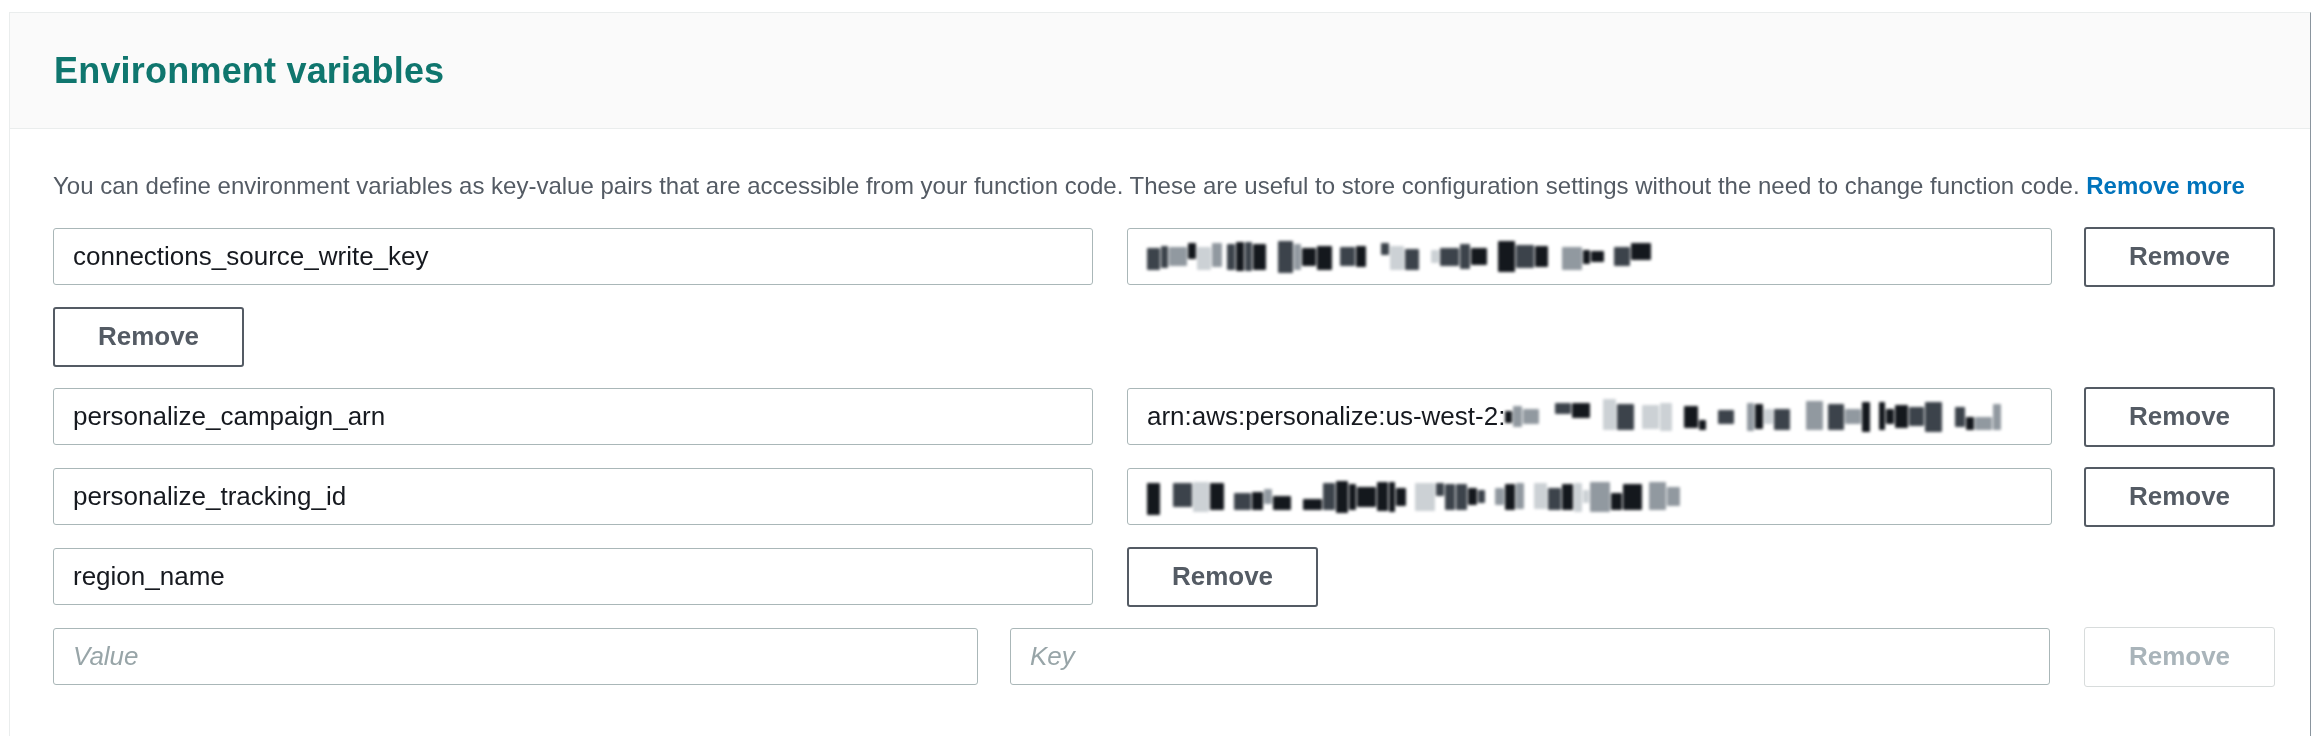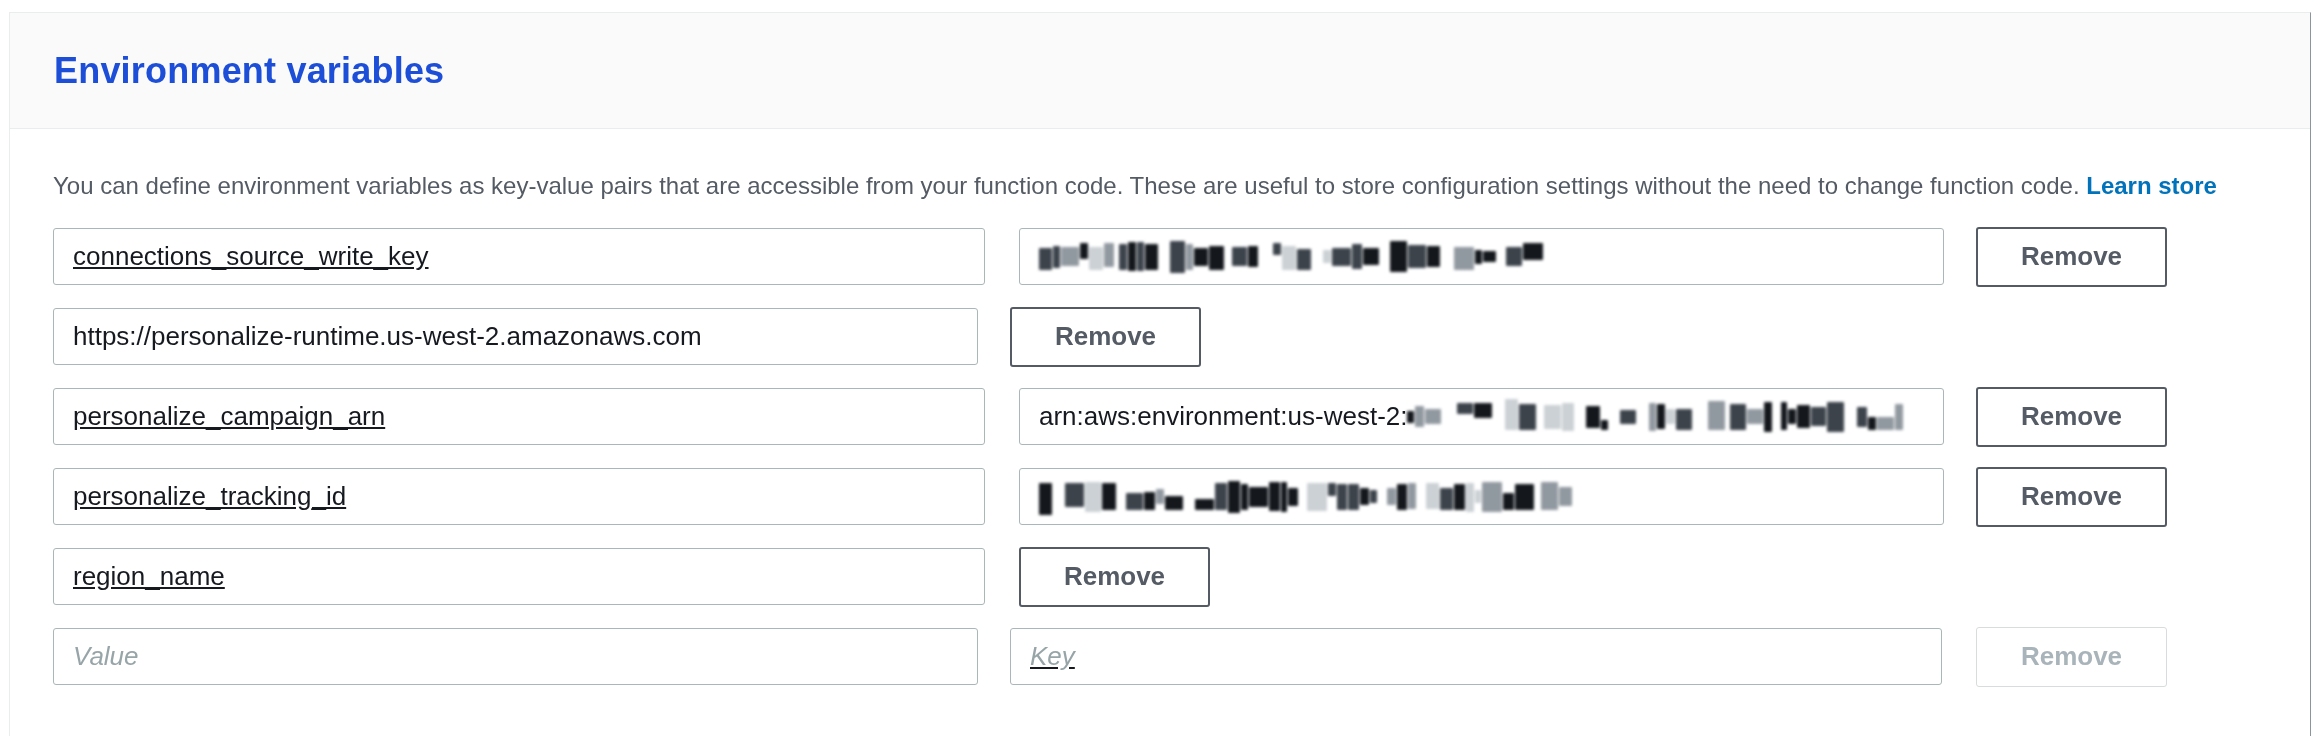--- a/index.html
+++ b/index.html
@@ -22,21 +22,21 @@
     height: 116px;
     background: #fafafa;
     border-bottom: 1px solid #eaeded;
     display: flex;
     align-items: center;
     padding-left: 44px;
   }
   .panel-title {
     font-size: 36px;
     font-weight: 700;
-    color: #1d4ed8;
+    color: #0f766e;
     letter-spacing: 0.2px;
   }
   .panel-body { padding: 0 0 0 43px; }
   .description {
     margin: 42px 0 27px 0;
     font-size: 24px;
     line-height: 30px;
     color: #545b64;
     white-space: nowrap;
   }
@@ -57,21 +57,21 @@
     height: 57px;
     border: 1px solid #aab7b8;
     border-radius: 3px;
     background: #ffffff;
     font-family: "Liberation Sans", sans-serif;
     font-size: 26px;
     color: #16191f;
     padding: 0 19px;
     outline: none;
   }
-  .key-field   { width: 932px; margin-right: 34px; text-decoration: underline; }
+  .key-field   { width: 1040px; margin-right: 34px; }
   .value-field { width: 925px; margin-right: 32px; }
   .field::placeholder { color: #98a5a8; font-style: italic; opacity: 1; }
   
   .value-div {
     display: flex;
     align-items: center;
     overflow: hidden;
     white-space: nowrap;
   }
   .clear-part { flex: 0 0 auto; }
@@ -105,21 +105,21 @@
   }
 </style>
 </head>
 <body>
 
 <div class="panel">
   <div class="panel-header">
     <h2 class="panel-title">Environment variables</h2>
   </div>
   <div class="panel-body">
-    <p class="description"><span>You can define environment variables as key-value pairs that are accessible from your function code. These are useful to store configuration settings without the need to change function code.</span> <a class="learn-more">Learn store</a></p>
+    <p class="description"><span>You can define environment variables as key-value pairs that are accessible from your function code. These are useful to store configuration settings without the need to change function code.</span> <a class="learn-more">Remove more</a></p>
     <div class="rows" id="rows">
         <div class="env-row">
           <input type="text" class="field key-field" value="connections_source_write_key" style="">
           <div class="field value-field value-div">
             <span class="redacted">
               <i style="width: 13px; height: 22px; margin-right: 1px; align-self: flex-end; margin-top: 0px; margin-bottom: 14px; background: rgb(60, 67, 75);"></i>
               <i style="width: 7px; height: 22px; margin-right: 1px; align-self: center; margin-top: 0px; margin-bottom: 0px; background: rgb(60, 67, 75);"></i>
               <i style="width: 18px; height: 19px; margin-right: 1px; align-self: center; margin-top: 0px; margin-bottom: 0px; background: rgb(145, 153, 160);"></i>
               <i style="width: 8px; height: 16px; margin-right: 1px; align-self: flex-start; margin-top: 14px; margin-bottom: 0px; background: rgb(20, 24, 29);"></i>
               <i style="width: 14px; height: 23px; margin-right: 1px; align-self: flex-end; margin-top: 0px; margin-bottom: 14px; background: rgb(204, 209, 213);"></i>
@@ -147,27 +147,26 @@
               <i style="width: 20px; height: 23px; margin-right: 1px; align-self: flex-end; margin-top: 0px; margin-bottom: 14px; background: rgb(145, 153, 160);"></i>
               <i style="width: 7px; height: 14px; margin-right: 1px; align-self: center; margin-top: 0px; margin-bottom: 0px; background: rgb(20, 24, 29);"></i>
               <i style="width: 13px; height: 11px; margin-right: 10px; align-self: center; margin-top: 0px; margin-bottom: 0px; background: rgb(20, 24, 29);"></i>
               <i style="width: 16px; height: 19px; margin-right: 1px; align-self: center; margin-top: 0px; margin-bottom: 0px; background: rgb(60, 67, 75);"></i>
               <i style="width: 20px; height: 17px; margin-right: 1px; align-self: flex-start; margin-top: 14px; margin-bottom: 0px; background: rgb(20, 24, 29);"></i>
             </span>
           </div>
           <button class="remove-btn">Remove</button>
         </div>
         <div class="env-row">
-          <input type="text" class="field value-field" value="https://personalize-runtime.us-west-2.amazonaws.com" style="">
           <button class="remove-btn">Remove</button>
         </div>
         <div class="env-row">
           <input type="text" class="field key-field" value="personalize_campaign_arn" style="">
           <div class="field value-field value-div">
-            <span class="clear-part">arn:aws:environment:us-west-2:</span>
+            <span class="clear-part">arn:aws:personalize:us-west-2:</span>
             <span class="redacted">
               <i style="width: 7px; height: 12px; margin-right: 1px; align-self: center; margin-top: 0px; margin-bottom: 0px; background: rgb(20, 24, 29);"></i>
               <i style="width: 9px; height: 21px; margin-right: 1px; align-self: center; margin-top: 0px; margin-bottom: 0px; background: rgb(145, 153, 160);"></i>
               <i style="width: 16px; height: 15px; margin-right: 16px; align-self: center; margin-top: 0px; margin-bottom: 0px; background: rgb(145, 153, 160);"></i>
               <i style="width: 16px; height: 11px; margin-right: 1px; align-self: flex-start; margin-top: 14px; margin-bottom: 0px; background: rgb(60, 67, 75);"></i>
               <i style="width: 18px; height: 15px; margin-right: 13px; align-self: flex-start; margin-top: 14px; margin-bottom: 0px; background: rgb(20, 24, 29);"></i>
               <i style="width: 13px; height: 31px; margin-right: 1px; align-self: flex-end; margin-top: 0px; margin-bottom: 14px; background: rgb(204, 209, 213);"></i>
               <i style="width: 17px; height: 26px; margin-right: 8px; align-self: flex-end; margin-top: 0px; margin-bottom: 14px; background: rgb(60, 67, 75);"></i>
               <i style="width: 17px; height: 24px; margin-right: 1px; align-self: center; margin-top: 0px; margin-bottom: 0px; background: rgb(204, 209, 213);"></i>
               <i style="width: 12px; height: 28px; margin-right: 12px; align-self: flex-start; margin-top: 14px; margin-bottom: 0px; background: rgb(204, 209, 213);"></i>

